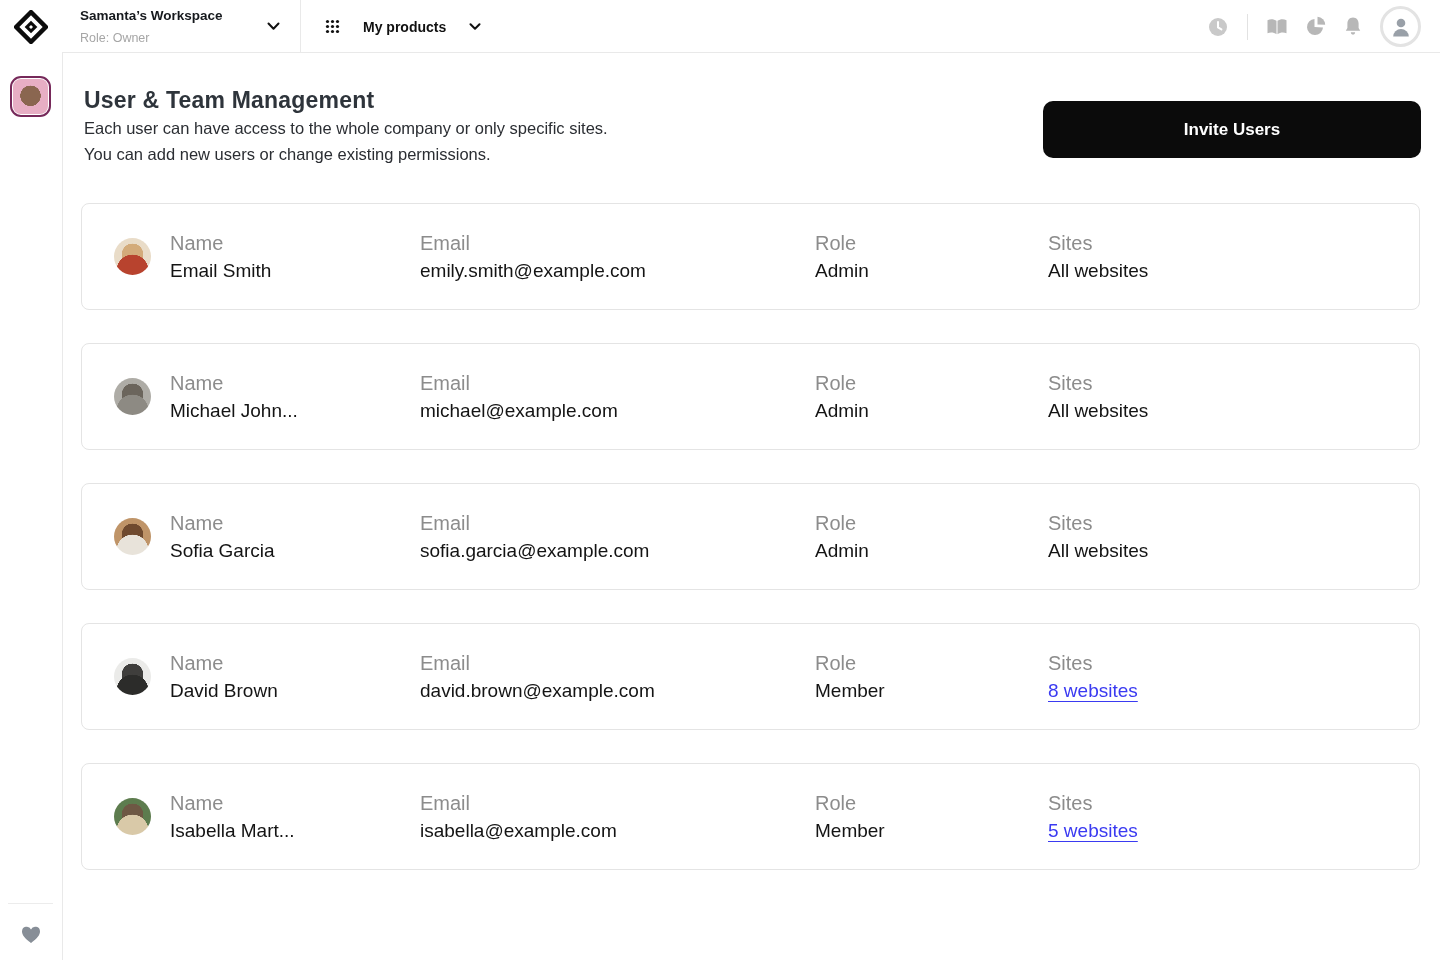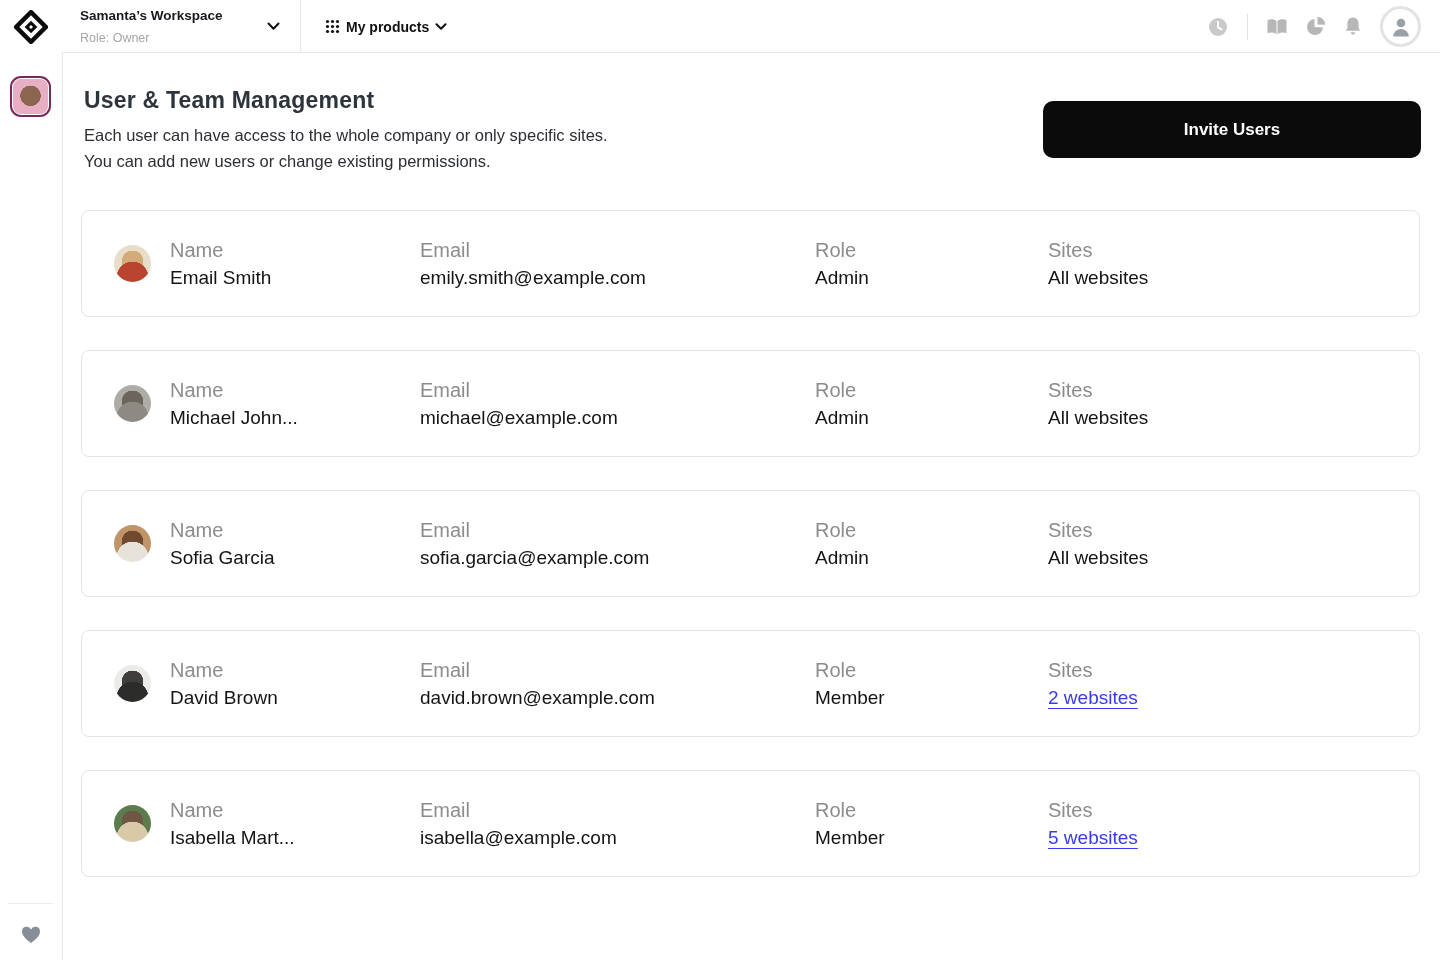--- a/index.html
+++ b/index.html
@@ -19,36 +19,36 @@
   }
   
   .topbar{position:absolute;top:0;left:0;right:0;height:53px;background:#fff;display:flex;align-items:center;z-index:5;}
   .topbar::after{content:"";position:absolute;left:62px;right:0;bottom:0;height:1px;background:var(--border);}
   .logo-cell{width:62px;flex:none;display:flex;justify-content:center;align-items:center;}
   .workspace{width:238px;flex:none;display:flex;align-items:center;justify-content:space-between;padding:0 20px 0 18px;cursor:pointer;}
   .workspace-text{display:flex;flex-direction:column;gap:8px;}
   .workspace-name{font-size:13.5px;font-weight:700;color:#16191d;}
   .workspace-role{font-size:12.5px;color:#a6a6a6;}
   .vdivider{width:1px;height:53px;background:var(--border);flex:none;}
-  .products{display:flex;align-items:center;gap:6px;padding-left:24px;cursor:pointer;}
+  .products{display:flex;align-items:center;gap:23px;padding-left:24px;cursor:pointer;}
   .products-label{font-size:14px;font-weight:700;color:#111;}
   .topbar-right{margin-left:auto;display:flex;align-items:center;gap:16px;padding-right:19px;}
   .icon-btn{width:22px;height:22px;display:flex;align-items:center;justify-content:center;cursor:pointer;}
   .icon-divider{width:1px;height:26px;background:#e2e2e2;margin:0 2px;}
   .account-circle{width:41px;height:41px;border-radius:50%;border:3px solid #e3e3e3;display:flex;align-items:center;justify-content:center;cursor:pointer;background:#fff;}
   
   .sidebar{position:absolute;top:53px;left:0;bottom:0;width:63px;border-right:1px solid var(--border);background:#fff;}
   .sidebar-avatar{position:absolute;top:23px;left:10px;width:41px;height:41px;border-radius:11px;border:2px solid #76295a;cursor:pointer;}
   .sidebar-avatar-img{position:absolute;inset:1px;border-radius:8px;}
   .sidebar-divider{position:absolute;bottom:56px;left:8px;right:9px;height:1px;background:#ececec;}
   .heart-wrap{position:absolute;bottom:12px;left:50%;transform:translateX(-50%);cursor:pointer;}
   
   .main{position:absolute;top:53px;left:63px;right:0;bottom:0;background:#fff;overflow:hidden;}
   .page-header{display:flex;justify-content:space-between;align-items:flex-start;padding:34px 19px 0 21px;}
-  .page-title{font-size:23px;font-weight:700;color:#2e343b;letter-spacing:.2px;margin-bottom:8px;}
+  .page-title{font-size:23px;font-weight:700;color:#2e343b;letter-spacing:.2px;margin-bottom:1px;}
   .page-subtitle{font-size:16.5px;color:#2b2e33;line-height:26px;}
   .invite-btn{width:378px;height:57px;margin-top:14px;background:var(--btn-black);color:#fff;border:none;border-radius:10px;
     font-size:17px;font-weight:600;font-family:inherit;cursor:pointer;flex:none;}
   
   .cards{margin-top:36px;padding:0 20px 0 18px;display:flex;flex-direction:column;gap:33px;}
   .card{height:107px;background:#fff;border:1px solid var(--card-border);border-radius:8px;display:flex;align-items:center;}
   .row-avatar{width:37px;height:37px;border-radius:50%;margin-left:32px;flex:none;overflow:hidden;}
   .col{display:flex;flex-direction:column;gap:5px;}
   .col .label{font-size:20px;color:var(--label-gray);}
   .col .value{font-size:19px;color:var(--value-dark);}
@@ -229,21 +229,21 @@
     <div class="col col-email">
       <span class="label">Email</span>
       <span class="value">david.brown@example.com</span>
     </div>
     <div class="col col-role">
       <span class="label">Role</span>
       <span class="value">Member</span>
     </div>
     <div class="col col-sites">
       <span class="label">Sites</span>
-      <a class="value sites-value as-link" href="#">2 websites</a>
+      <a class="value sites-value as-link" href="#">8 websites</a>
     </div>
   </div>
 
   <div class="card">
     <span class="row-avatar" style="background: radial-gradient(circle at 50% 88%, rgb(217, 201, 168) 0px, rgb(217, 201, 168) 42%, transparent 43%), radial-gradient(circle at 50% 44%, rgb(110, 88, 68) 0px, rgb(110, 88, 68) 38%, transparent 39%), linear-gradient(rgb(93, 124, 78), rgb(93, 124, 78));"></span>
     <div class="col col-name">
       <span class="label">Name</span>
       <span class="value">Isabella Mart...</span>
     </div>
     <div class="col col-email">

